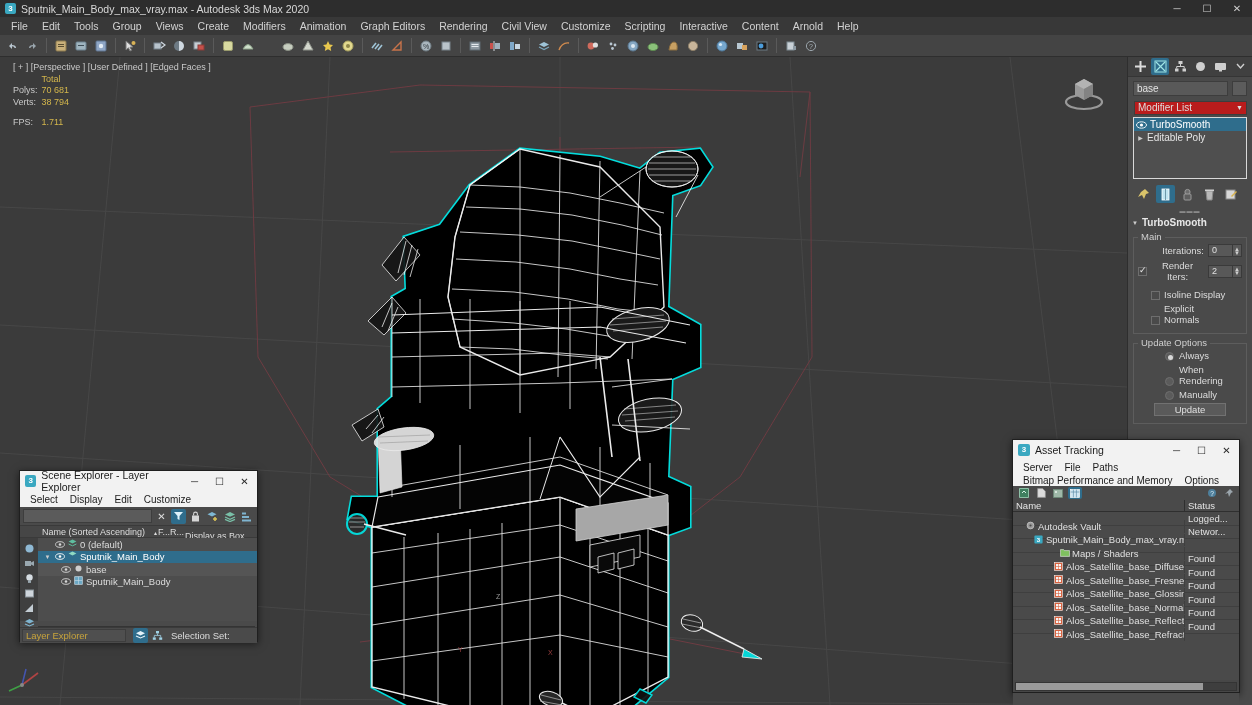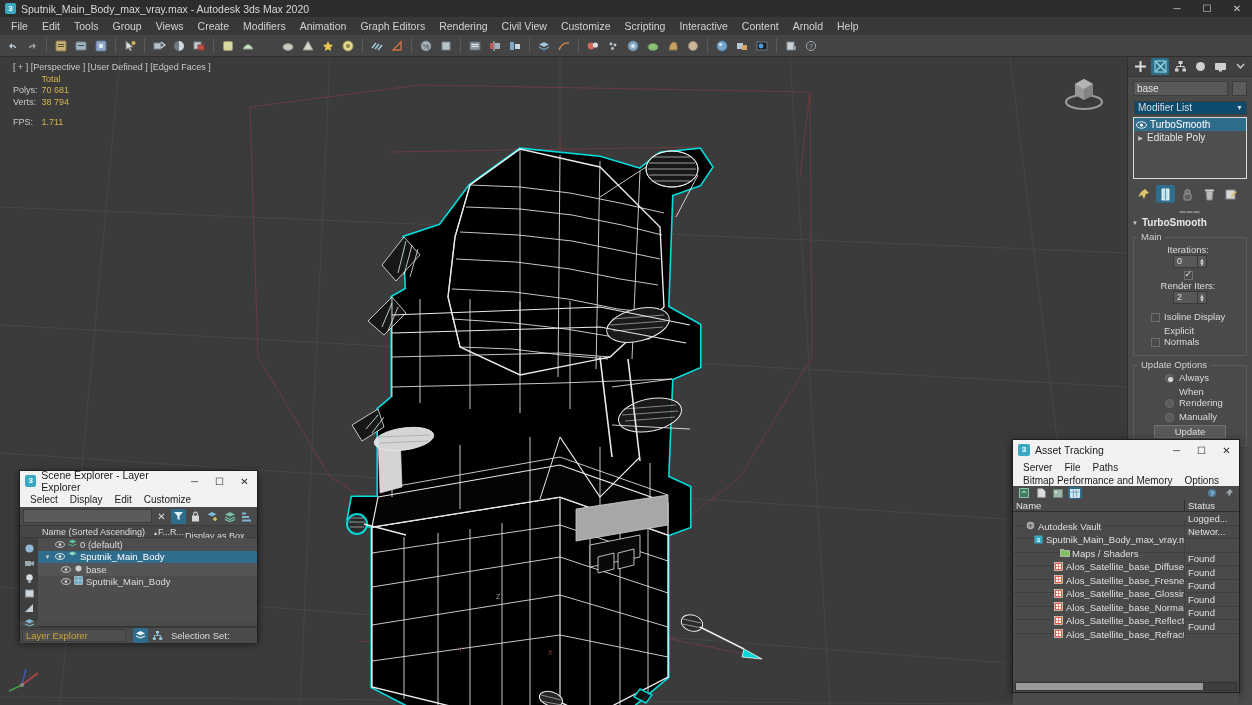--- a/index.html
+++ b/index.html
@@ -63,21 +63,21 @@
   .cp-tabs { display:flex; height:20px; background:#404040; align-items:center;
     padding-left:3px; border-bottom:1px solid #353535; }
   .cp-tab { width:18px; height:17px; margin-right:2px; display:flex;
     align-items:center; justify-content:center; border-radius:2px; }
   .cp-tab.active { background:#2f6d8c; }
   .namerow { display:flex; padding:4px 5px 3px 5px; }
   .namefield { flex:1; height:15px; background:#595959; border:1px solid #3d3d3d;
     font-size:10px; color:#e2e2e2; padding:0 3px; line-height:13px; }
   .colorchip { width:15px; height:15px; background:#5c5c5c; border:1px solid #3d3d3d;
     margin-left:4px; }
-  .modlist-lbl { margin:2px 5px 2px 6px; height:14px; background:#0c4a6e;
+  .modlist-lbl { margin:2px 5px 2px 6px; height:14px; background:#b91c1c;
     border:1px solid #3d3d3d; font-size:10px; color:#ddd; padding-left:3px;
     line-height:12px; display:flex; align-items:center; }
   .modlist-lbl .car { margin-left:auto; margin-right:3px; font-size:7px; }
   .modstack { margin:2px 5px; height:62px; background:#4f4f4f;
     border:1px solid #d9d9d9; overflow:hidden; }
   .mrow { height:13px; display:flex; align-items:center; font-size:10px;
     padding-left:2px; color:#e6e6e6; }
   .mrow.sel { background:#2f6d8c; color:#fff; }
   .eye { width:11px; height:11px; margin-right:3px; display:flex;
     align-items:center; justify-content:center; }
@@ -89,21 +89,21 @@
   .grip { height:7px; margin:2px 0; display:flex; align-items:center;
     justify-content:center; }
   .grip span { font-size:6px; letter-spacing:1px; color:#8a8a8a; }
   .rollup-h { display:flex; align-items:center; height:13px; padding-left:4px;
     font-size:10px; font-weight:bold; color:#e8e8e8; }
   .rollup-h .car { font-size:6px; margin-right:4px; color:#ccc; }
   .grp { margin:1px 5px 3px 5px; border:1px solid #5d5d5d; padding:3px 4px 5px 4px;
     position:relative; }
   .grp-t { position:absolute; top:-7px; left:4px; background:#4a4a4a;
     font-size:9.5px; color:#d0d0d0; padding:0 3px; }
-  .frow { display:flex; align-items:center; margin:3px 0; font-size:9.5px; color:#dcdcdc;flex-direction:column;}
+  .frow { display:flex; align-items:center; margin:3px 0; font-size:9.5px; color:#dcdcdc;}
   .frow .lab { flex:1; text-align:right; padding-right:4px; }
   .spin { display:flex; width:34px; height:13px; background:#585858;
     border:1px solid #3a3a3a; }
   .spin-v { flex:1; font-size:9px; padding-left:3px; line-height:11px; color:#e0e0e0;}
   .spin-a { width:9px; border-left:1px solid #3a3a3a; font-size:6px;
     display:flex; flex-direction:column; align-items:center; justify-content:center;
     color:#d0d0d0; line-height:4px; }
   .cb { width:9px; height:9px; border:1px solid #6e6e6e; background:#4a4a4a;
     margin-right:4px; position:relative; flex:0 0 9px; }
   .cb.on::after { content:"\2713"; position:absolute; left:0px; top:-3px;
@@ -754,21 +754,21 @@
         <span class="spin">
           <span class="spin-v">0</span>
           <span class="spin-a">
               <span>▲</span>
               <span>▼</span>
             </span>
         </span>
       </div>
       <div class="frow">
         <span class="cb on"></span>
-        <span class="lab" style="text-align:right;flex:1">Render Iters:</span>
+        <span class="lab" style="text-align:center;flex:1">Render Iters:</span>
         <span class="spin">
           <span class="spin-v">2</span>
           <span class="spin-a">
               <span>▲</span>
               <span>▼</span>
             </span>
         </span>
       </div>
       <div class="crow" style="margin-top:7px">
         <span class="cb"></span>

